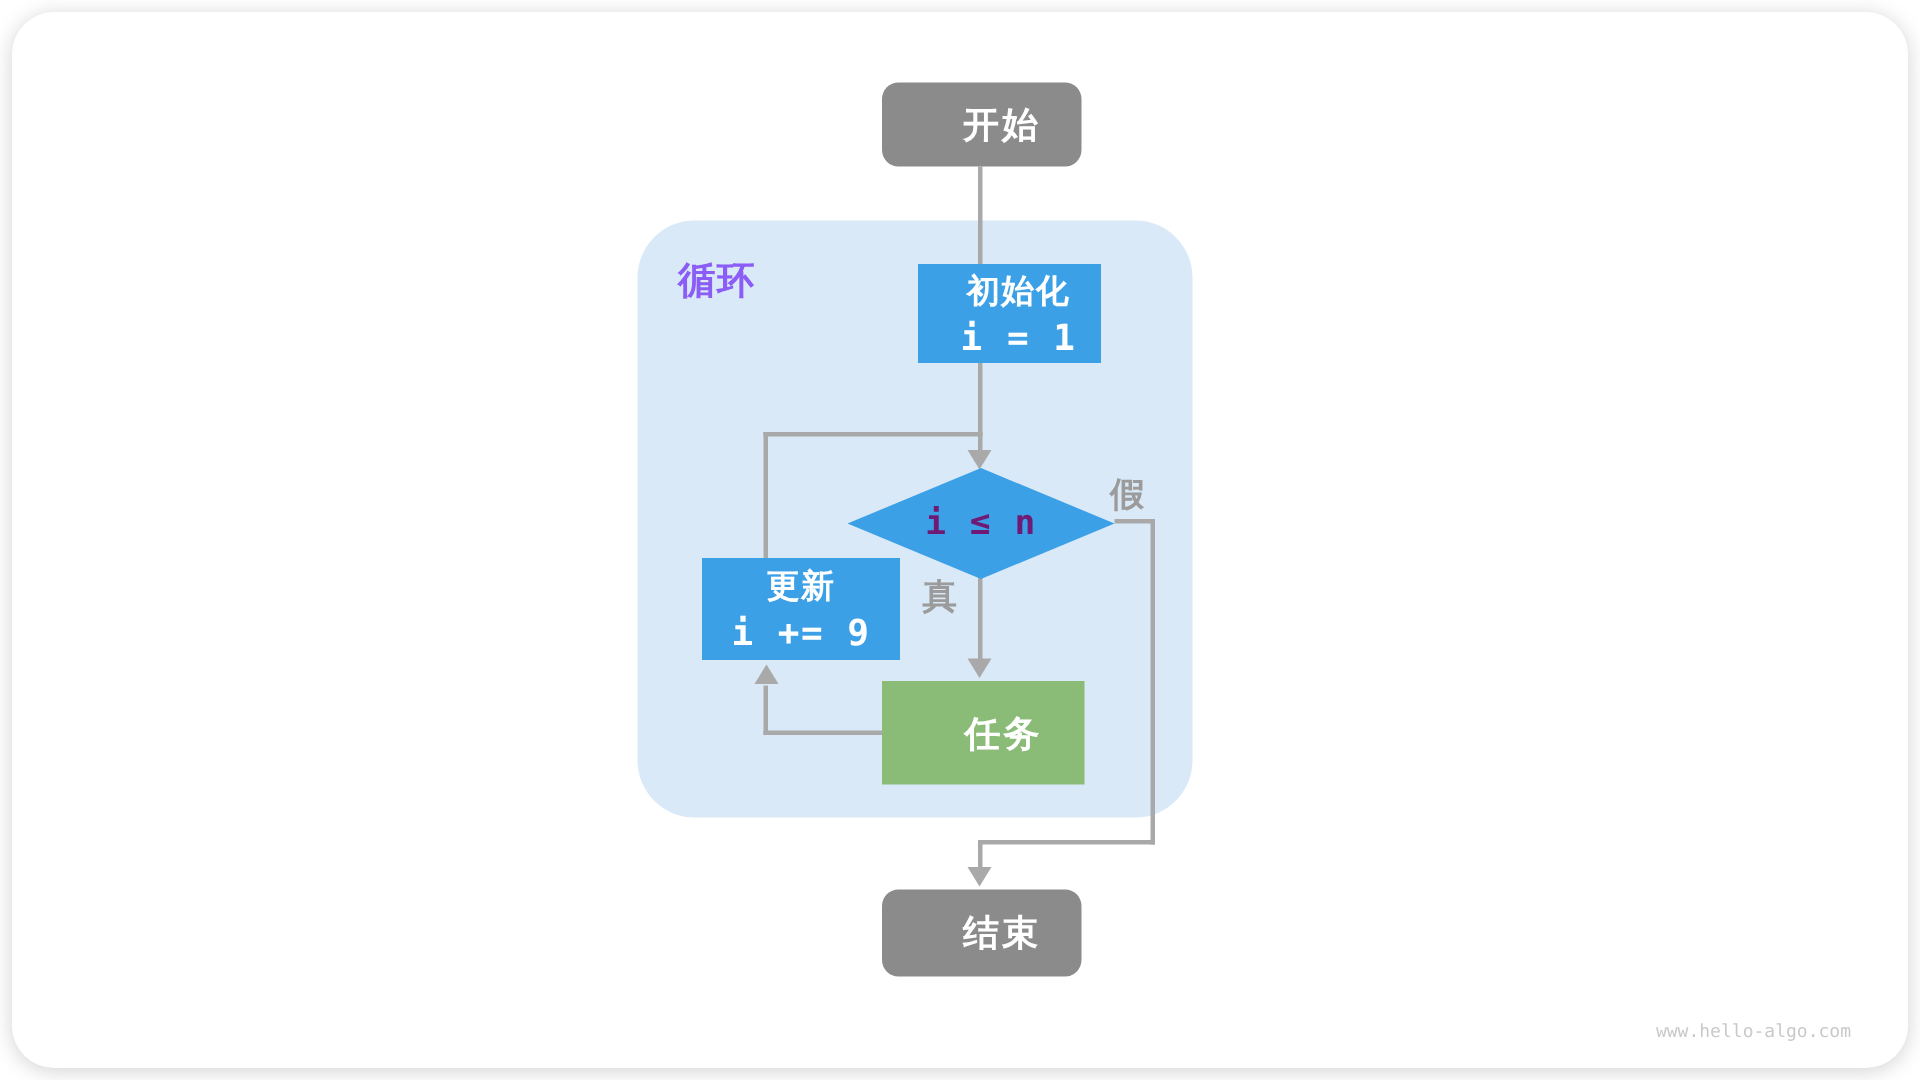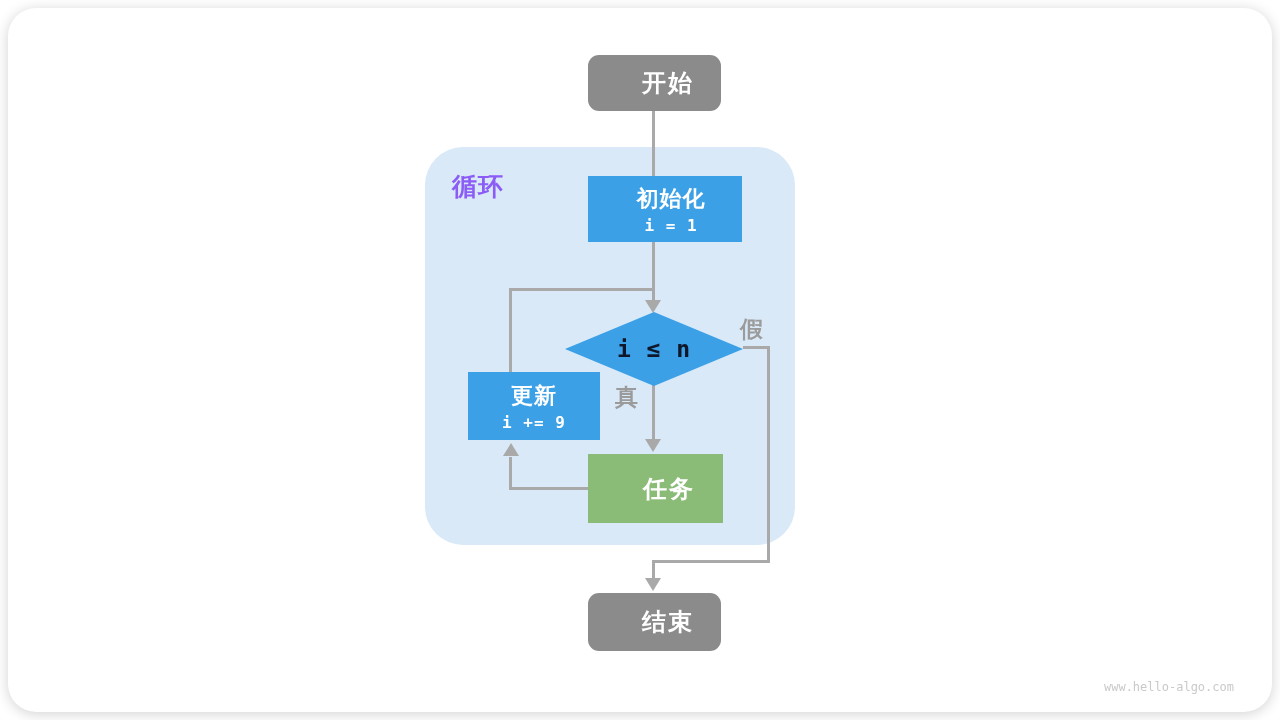--- a/index.html
+++ b/index.html
@@ -71,21 +71,21 @@
     justify-content: center;
     color: #ffffff;
     font-weight: bold;
     z-index: 4;
     text-align: center;
   }
   .node .cjk { font-size: 24px; letter-spacing: 2px; margin-left: 27px; }
   .node .cjk-sm { font-size: 22px; letter-spacing: 1px; }
   .node .code {
     font-family: "DejaVu Sans Mono", "Liberation Mono", monospace;
-    font-size: 16px;
+    font-size: 24px;
     font-weight: bold;
     margin-top: 2px;
     letter-spacing: 1px;
   }
   .terminal {
     background: #8b8b8b;
     border-radius: 11px;
   }
   .process { background: #3ca0e7; }
   .task-node { background: #8abc77; }
@@ -97,21 +97,21 @@
     clip-path: polygon(50% 0, 100% 50%, 50% 100%, 0 50%);
     display: flex;
     align-items: center;
     justify-content: center;
     z-index: 4;
   }
   .diamond .code {
     font-family: "DejaVu Sans Mono", "Liberation Mono", monospace;
     font-size: 23px;
     font-weight: bold;
-    color: #0f172a;
+    color: #701a75;
     letter-spacing: 1px;
   }
   .edge-label {
     position: absolute;
     font-size: 23px;
     font-weight: bold;
     color: #9b9b9b;
     z-index: 5;
   }
   .watermark {
@@ -153,21 +153,21 @@
     <div class="line" style="left:644px; top:552px; width:3px; height:20px;"></div>
     <div class="arrow down" style="left:637px; top:570px;"></div>
 
     <span class="edge-label" style="left:607px; top:374px;">真</span>
     <span class="edge-label" style="left:732px; top:306px;">假</span>
 
     <div class="node terminal" style="left:580px; top:47px; width:133px; height:56px;">
       <span class="cjk">开始</span>
     </div>
 
-    <div class="node process" style="left:580px; top:168px; width:154px; height:66px;padding-left:12px;">
+    <div class="node process" style="left:604px; top:168px; width:122px; height:66px;padding-left:12px;">
       <span class="cjk-sm">初始化</span>
       <span class="code">i = 1</span>
     </div>
 
     <div class="diamond">
       <span class="code">i ≤ n</span>
     </div>
 
     <div class="node process" style="left:436px; top:364px; width:132px; height:68px;margin-left:24px;">
       <span class="cjk-sm">更新</span>

